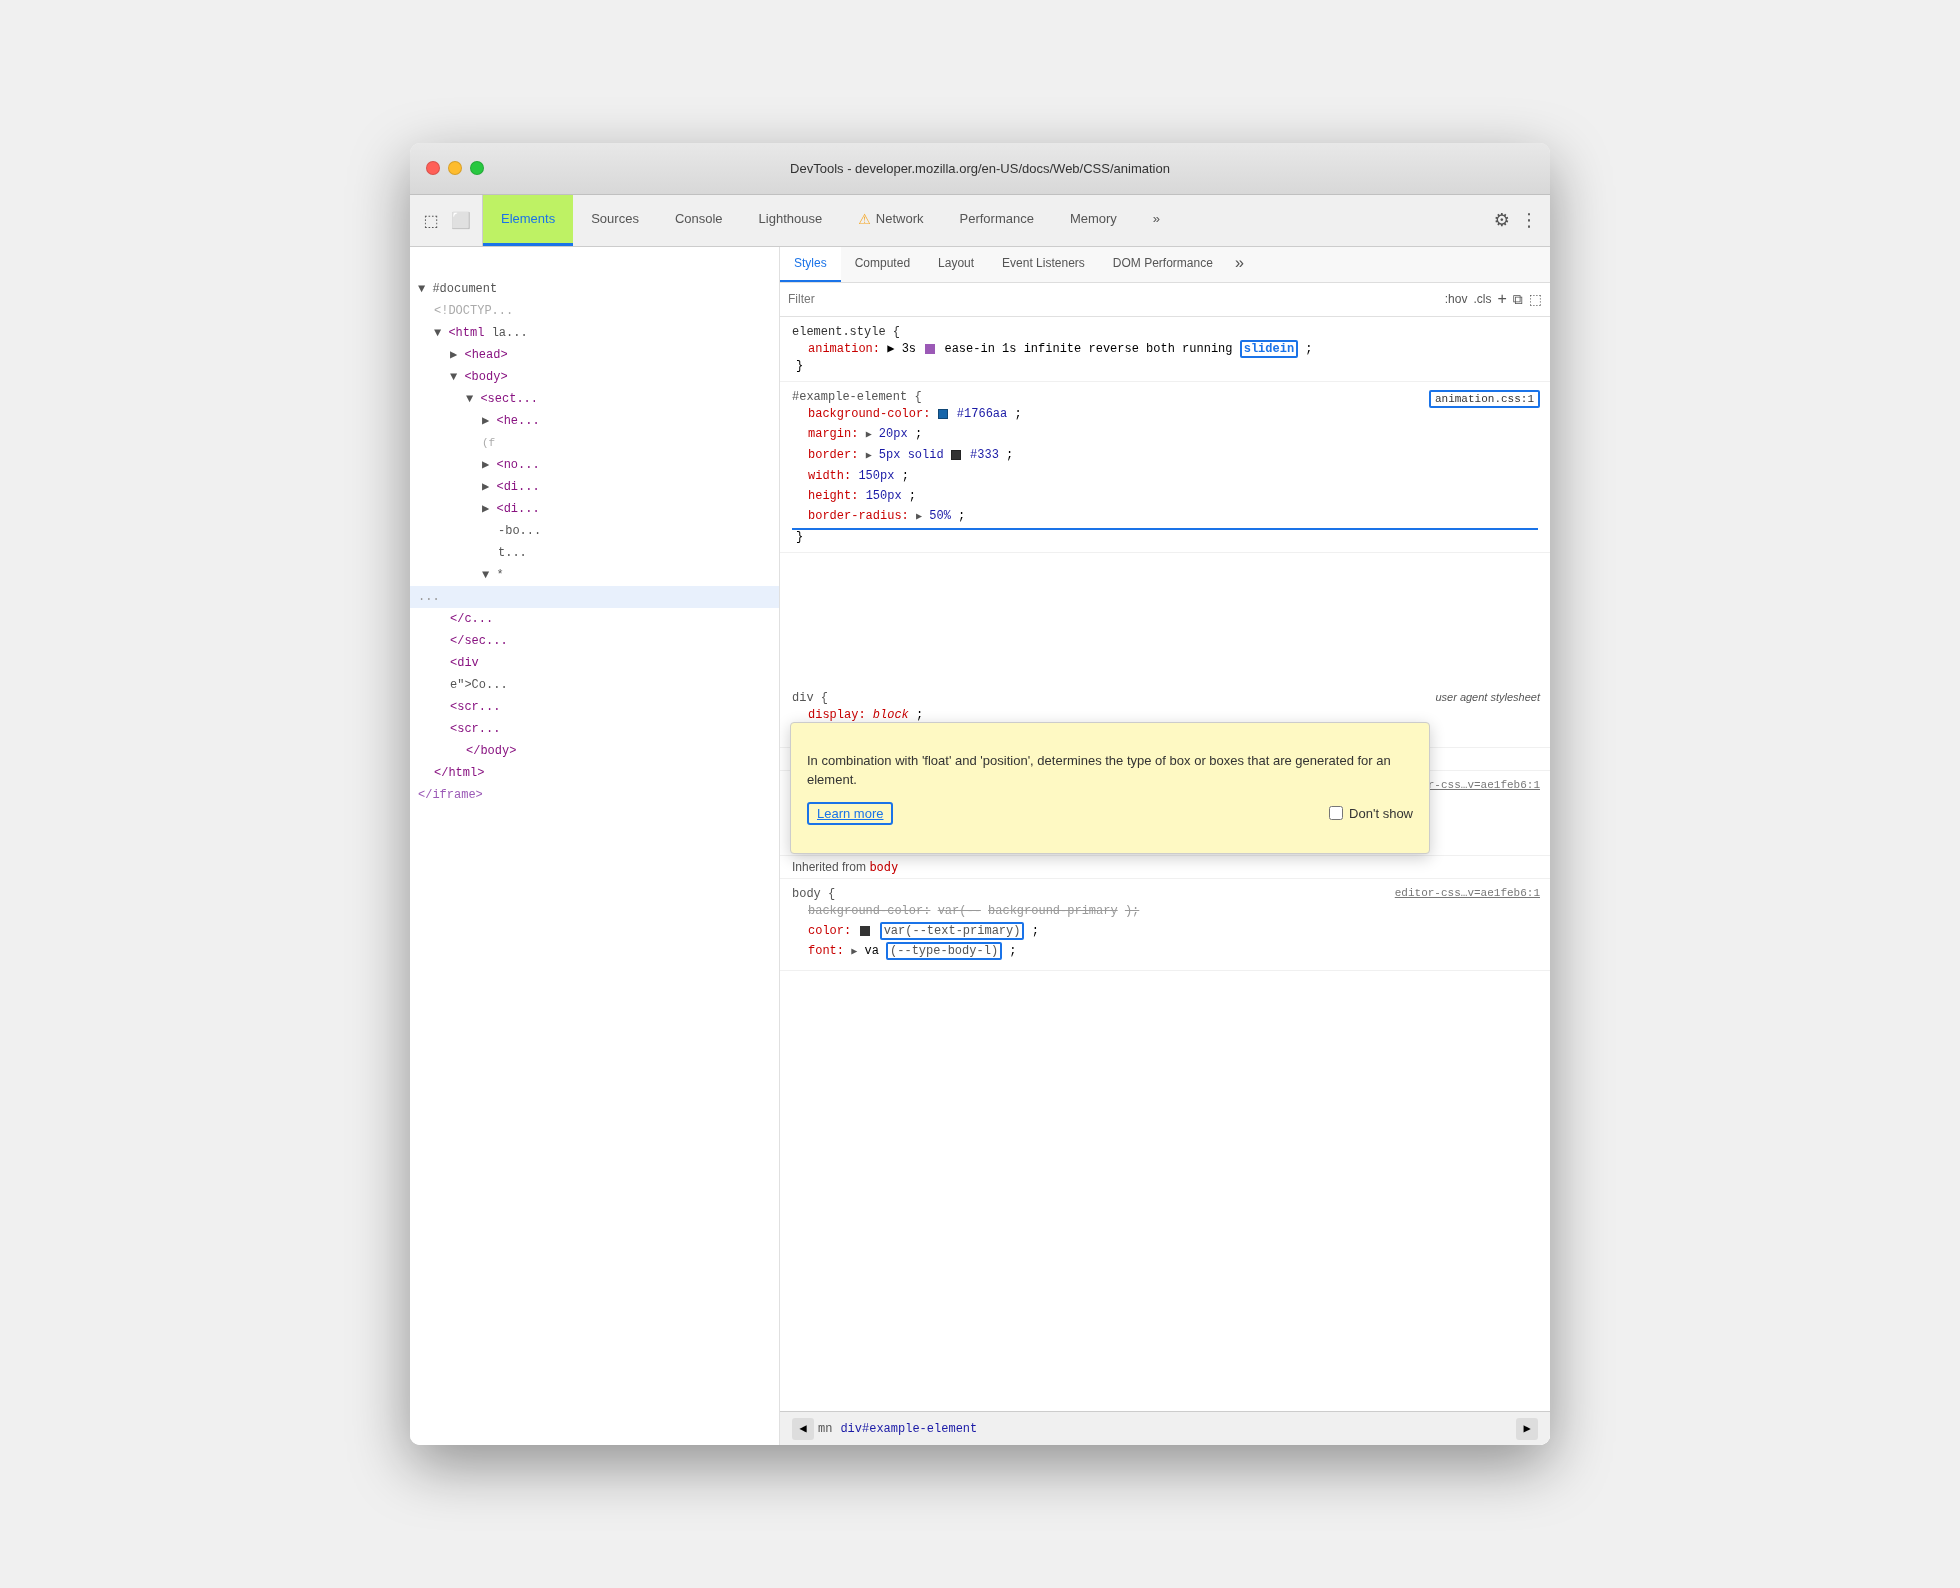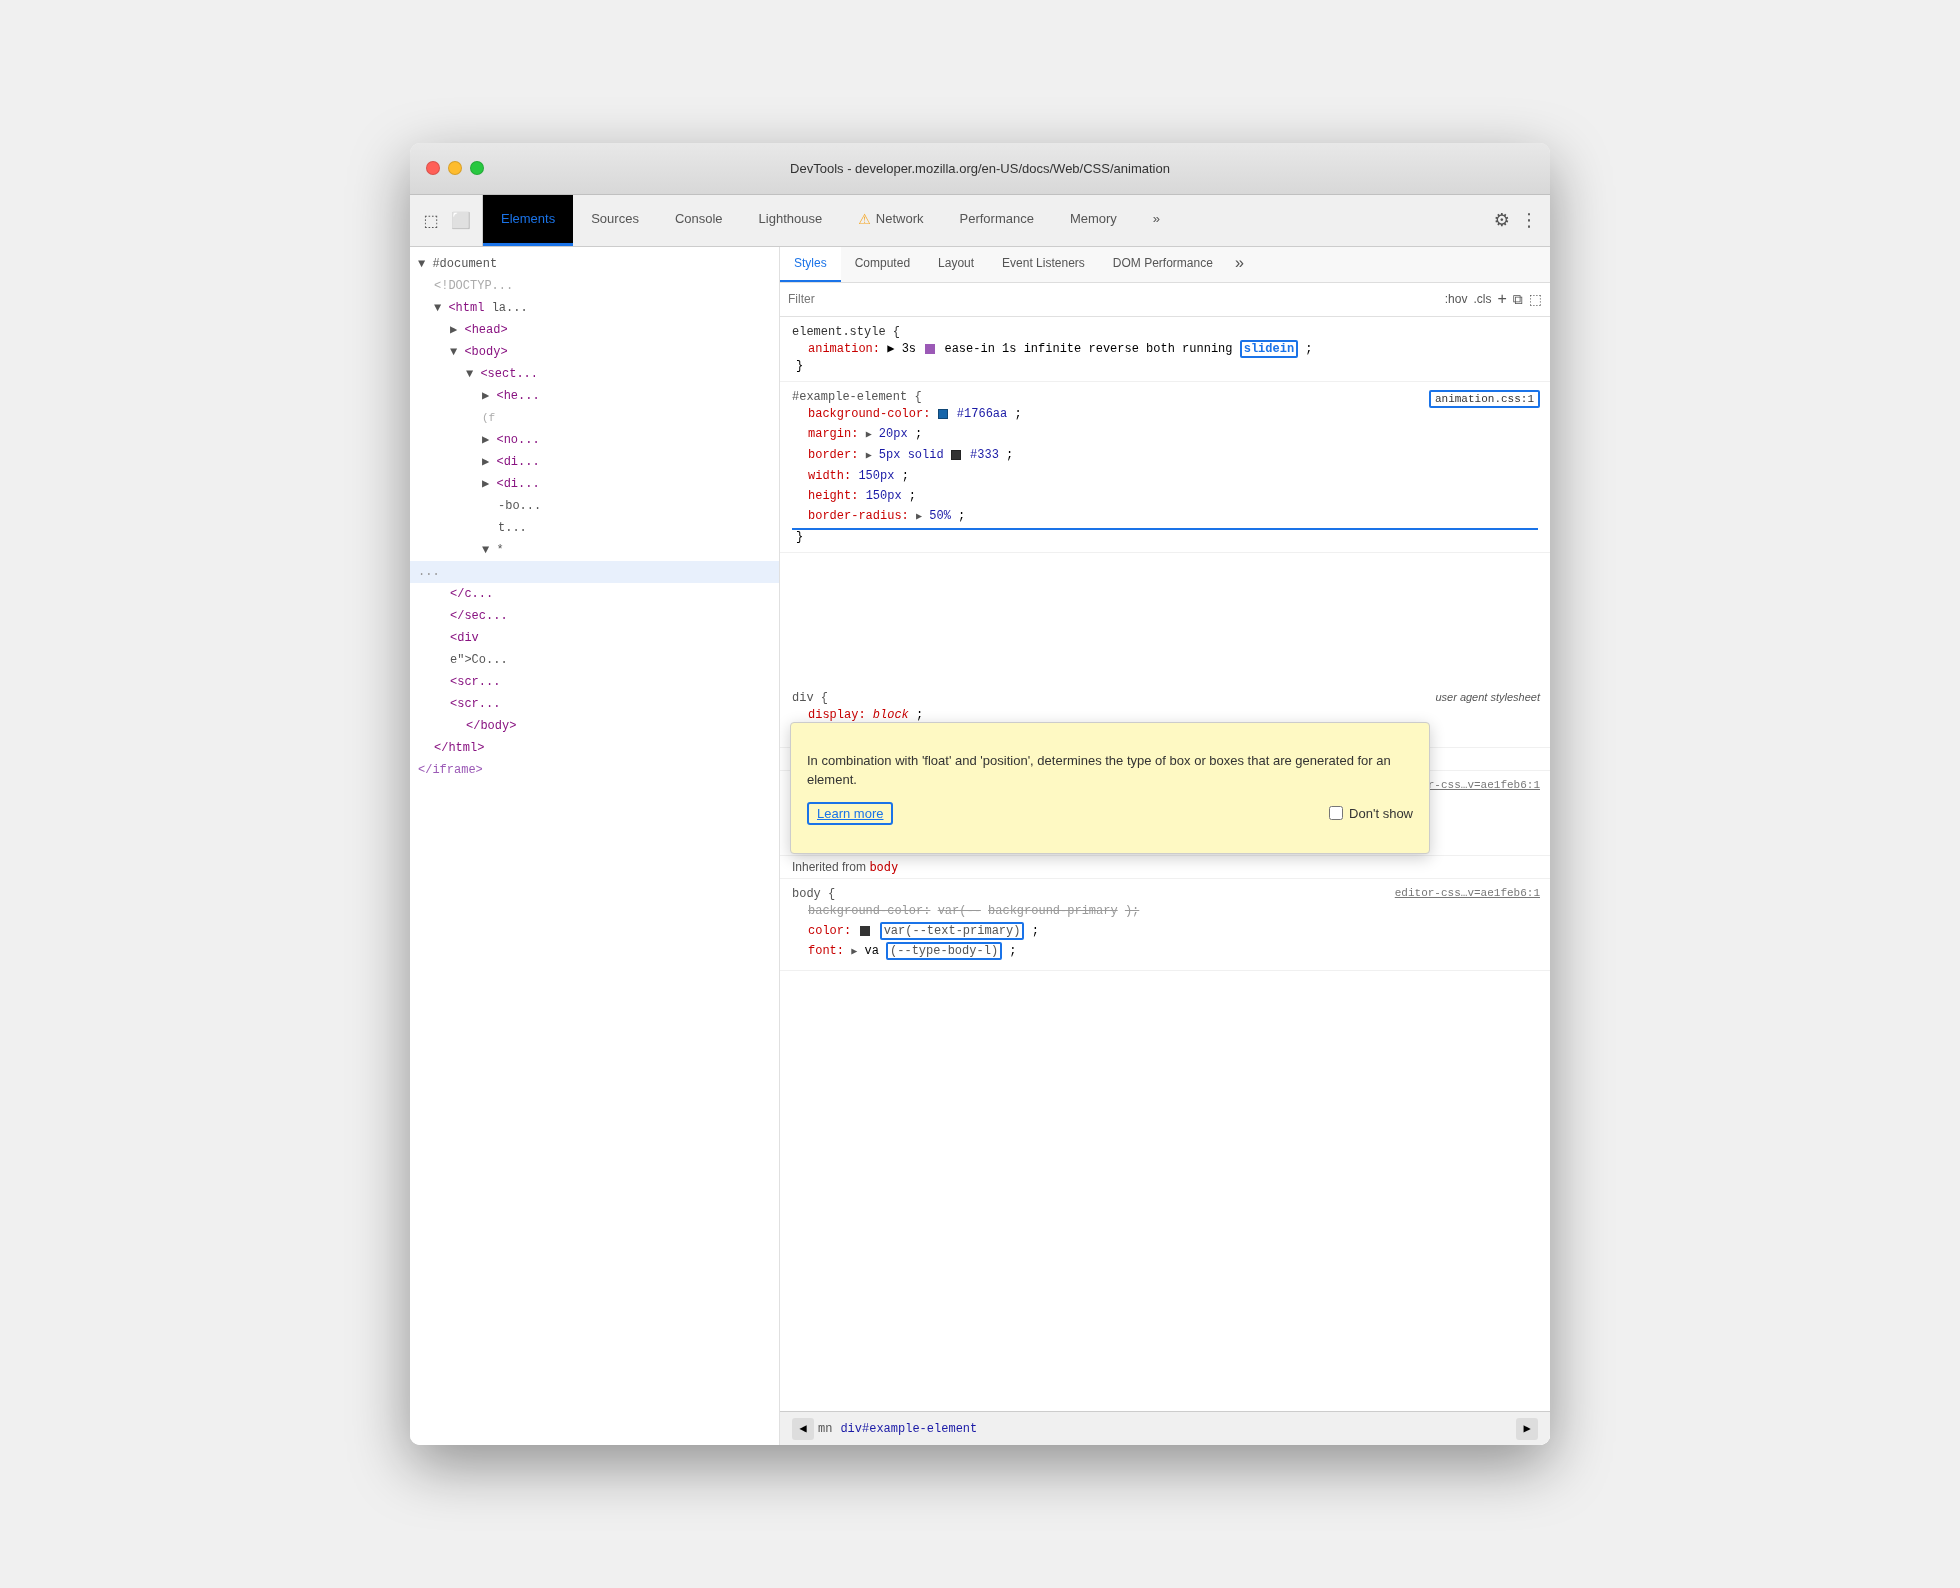--- a/index.html
+++ b/index.html
@@ -91,21 +91,21 @@
       font-size: 13px;
       color: #555;
       cursor: pointer;
       border-bottom: 3px solid transparent;
       white-space: nowrap;
       gap: 5px;
     }
     .tab.active {
       color: #1a73e8;
       border-bottom-color: #1a73e8;
-      background: #000000;
+      background: #bef264;
       text-align: center;
     }
     .tab .warning-icon {
       color: #f5a623;
       font-size: 14px;
     }
     .toolbar-right {
       display: flex;
       align-items: center;
       padding: 0 12px;
@@ -437,21 +437,21 @@
       <div class="gear-icon">⚙</div>
       <div class="more-icon">⋮</div>
     </div>
   </div>
 
   <div class="main-content">
 
     <div class="elements-panel">
       <div class="elements-tree">
 
-        <div class="tree-line" style="padding-left:8px;">
+        <div class="tree-line" style="padding-left:8px;margin-top:25px;">
           <span style="color:#555;">▼</span> <span style="color:#555;">#document</span>
         </div>
         <div class="tree-line" style="padding-left:24px;">
           <span class="doctype">&lt;!DOCTYP...</span>
         </div>
         <div class="tree-line" style="padding-left:24px;">
           <span style="color:#555;">▼</span> <span class="tag">&lt;html</span> <span style="color:#555;">la...</span>
         </div>
         <div class="tree-line" style="padding-left:40px;">
           <span style="color:#555;">▶</span> <span class="tag">&lt;head&gt;</span>

